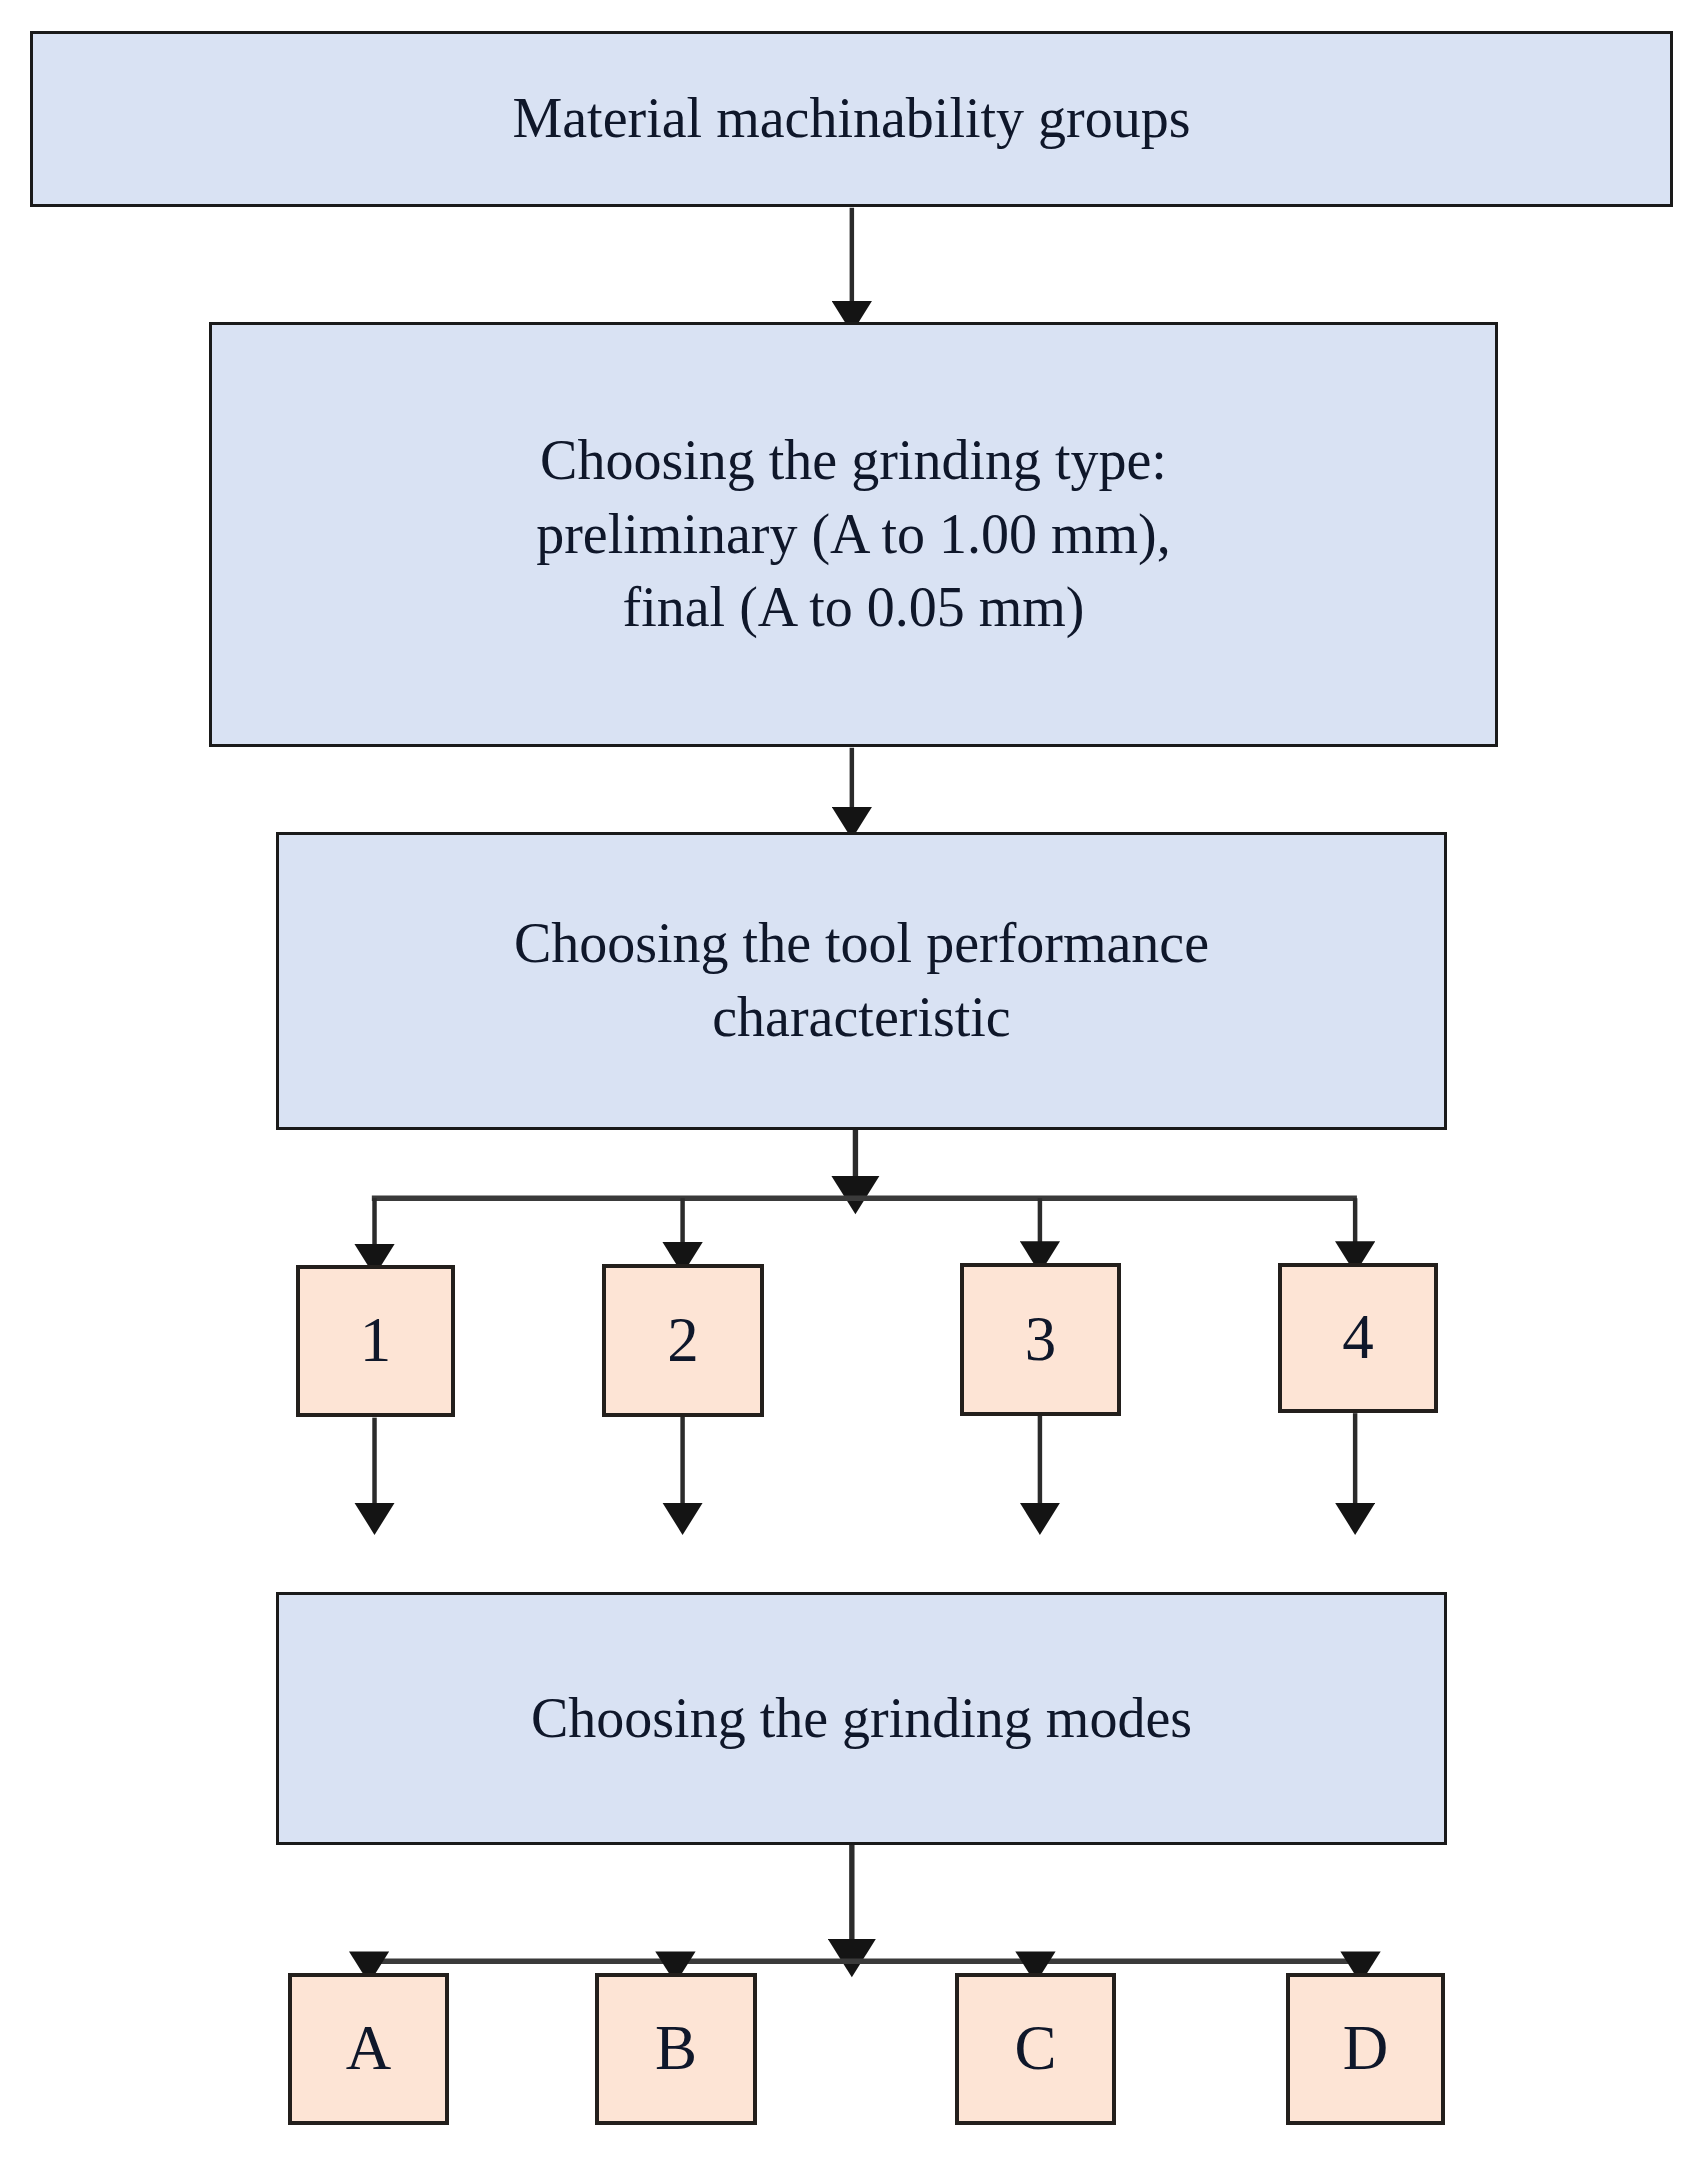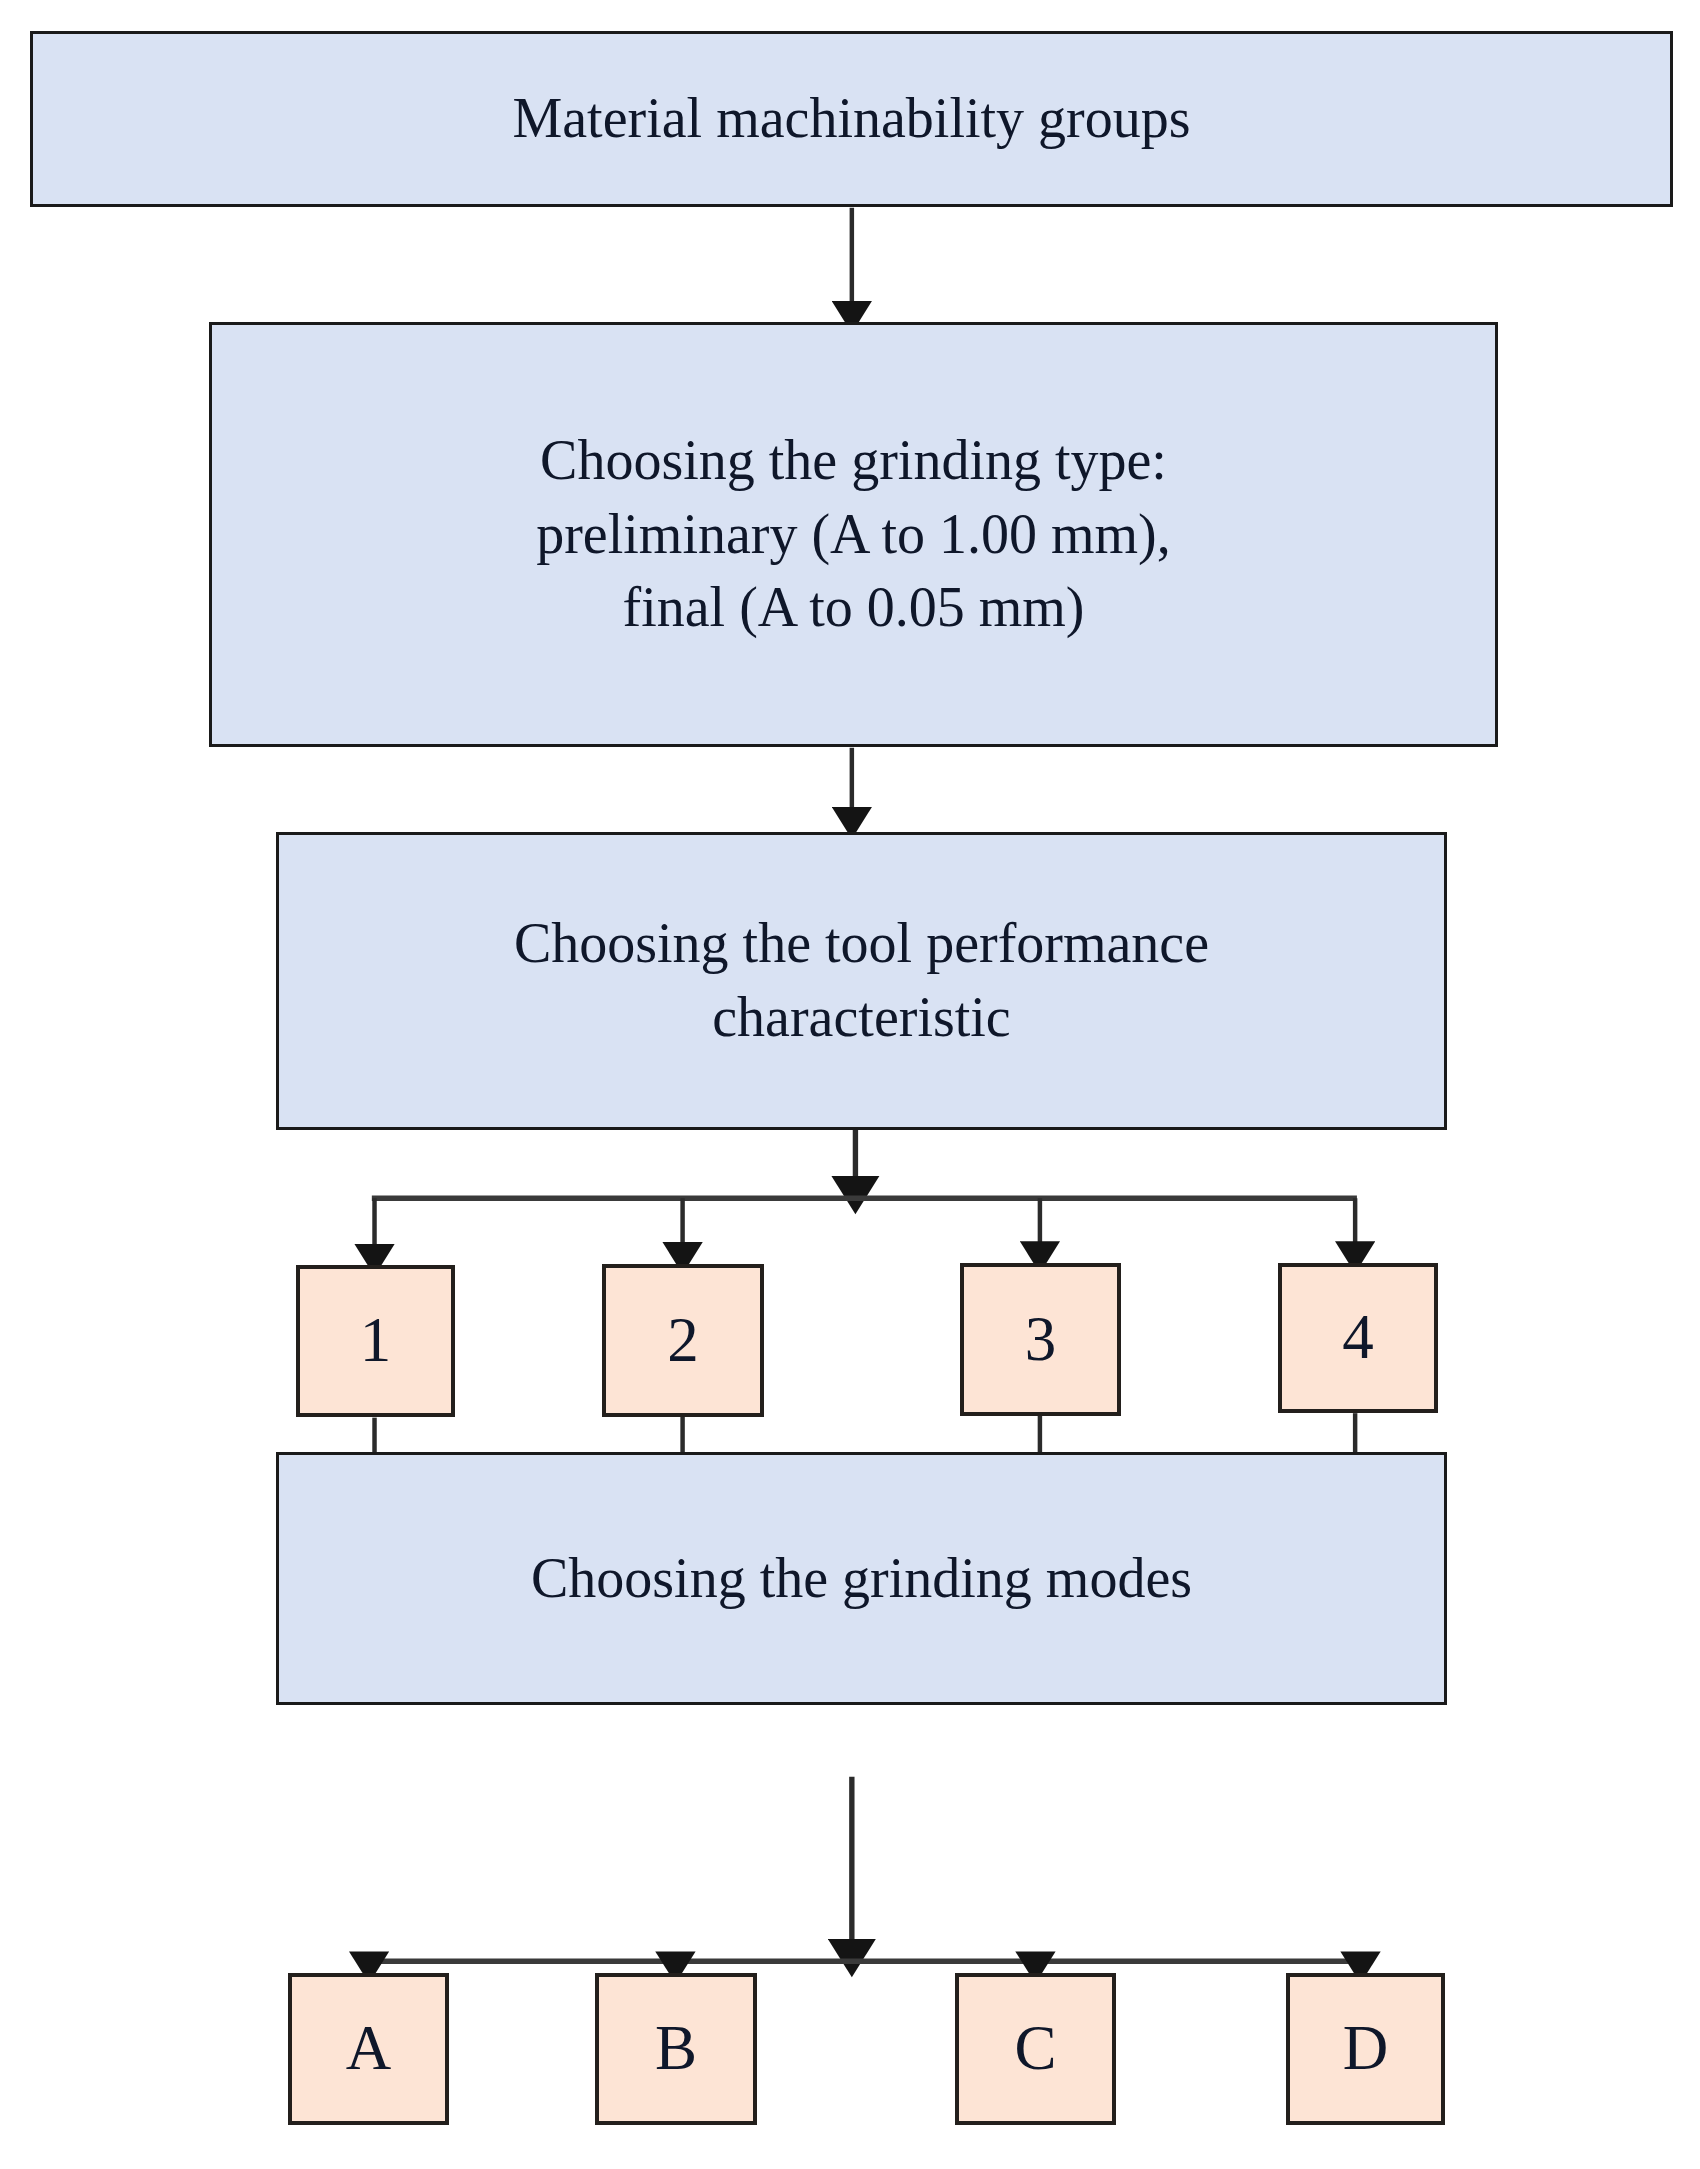--- a/index.html
+++ b/index.html
@@ -41,21 +41,21 @@
   .node.terminal {
     background: #fde4d5;
     font-size: 63px;
     border-width: 4.5px;
     border-color: #231f1c;
   }
   
   #node-material      { left: 30px;  top: 31px;   width: 1643px; height: 176px; }
   #node-grinding-type { left: 209px; top: 322px;  width: 1289px; height: 425px; }
   #node-tool-perf     { left: 276px; top: 812px;  width: 1171px; height: 298px; margin-top: 20px; }
-  #node-grinding-modes{ left: 276px; top: 1452px; width: 1171px; height: 253px; }
+  #node-grinding-modes{ left: 276px; top: 1592px; width: 1171px; height: 253px; }
   
   #node-1 { left: 296px;  top: 1265px; width: 159px; height: 152px; }
   #node-2 { left: 602px;  top: 1264px; width: 162px; height: 153px; }
   #node-3 { left: 960px; top: 1263px; width: 161px; height: 153px; }
   #node-4 { left: 1278px; top: 1263px; width: 160px; height: 150px; }
   #node-A { left: 288px;  top: 1973px; width: 161px; height: 152px; }
   #node-B { left: 595px;  top: 1973px; width: 162px; height: 152px; }
   #node-C { left: 955px; top: 1973px; width: 161px; height: 152px; }
   #node-D { left: 1286px; top: 1973px; width: 159px; height: 152px; }
 

